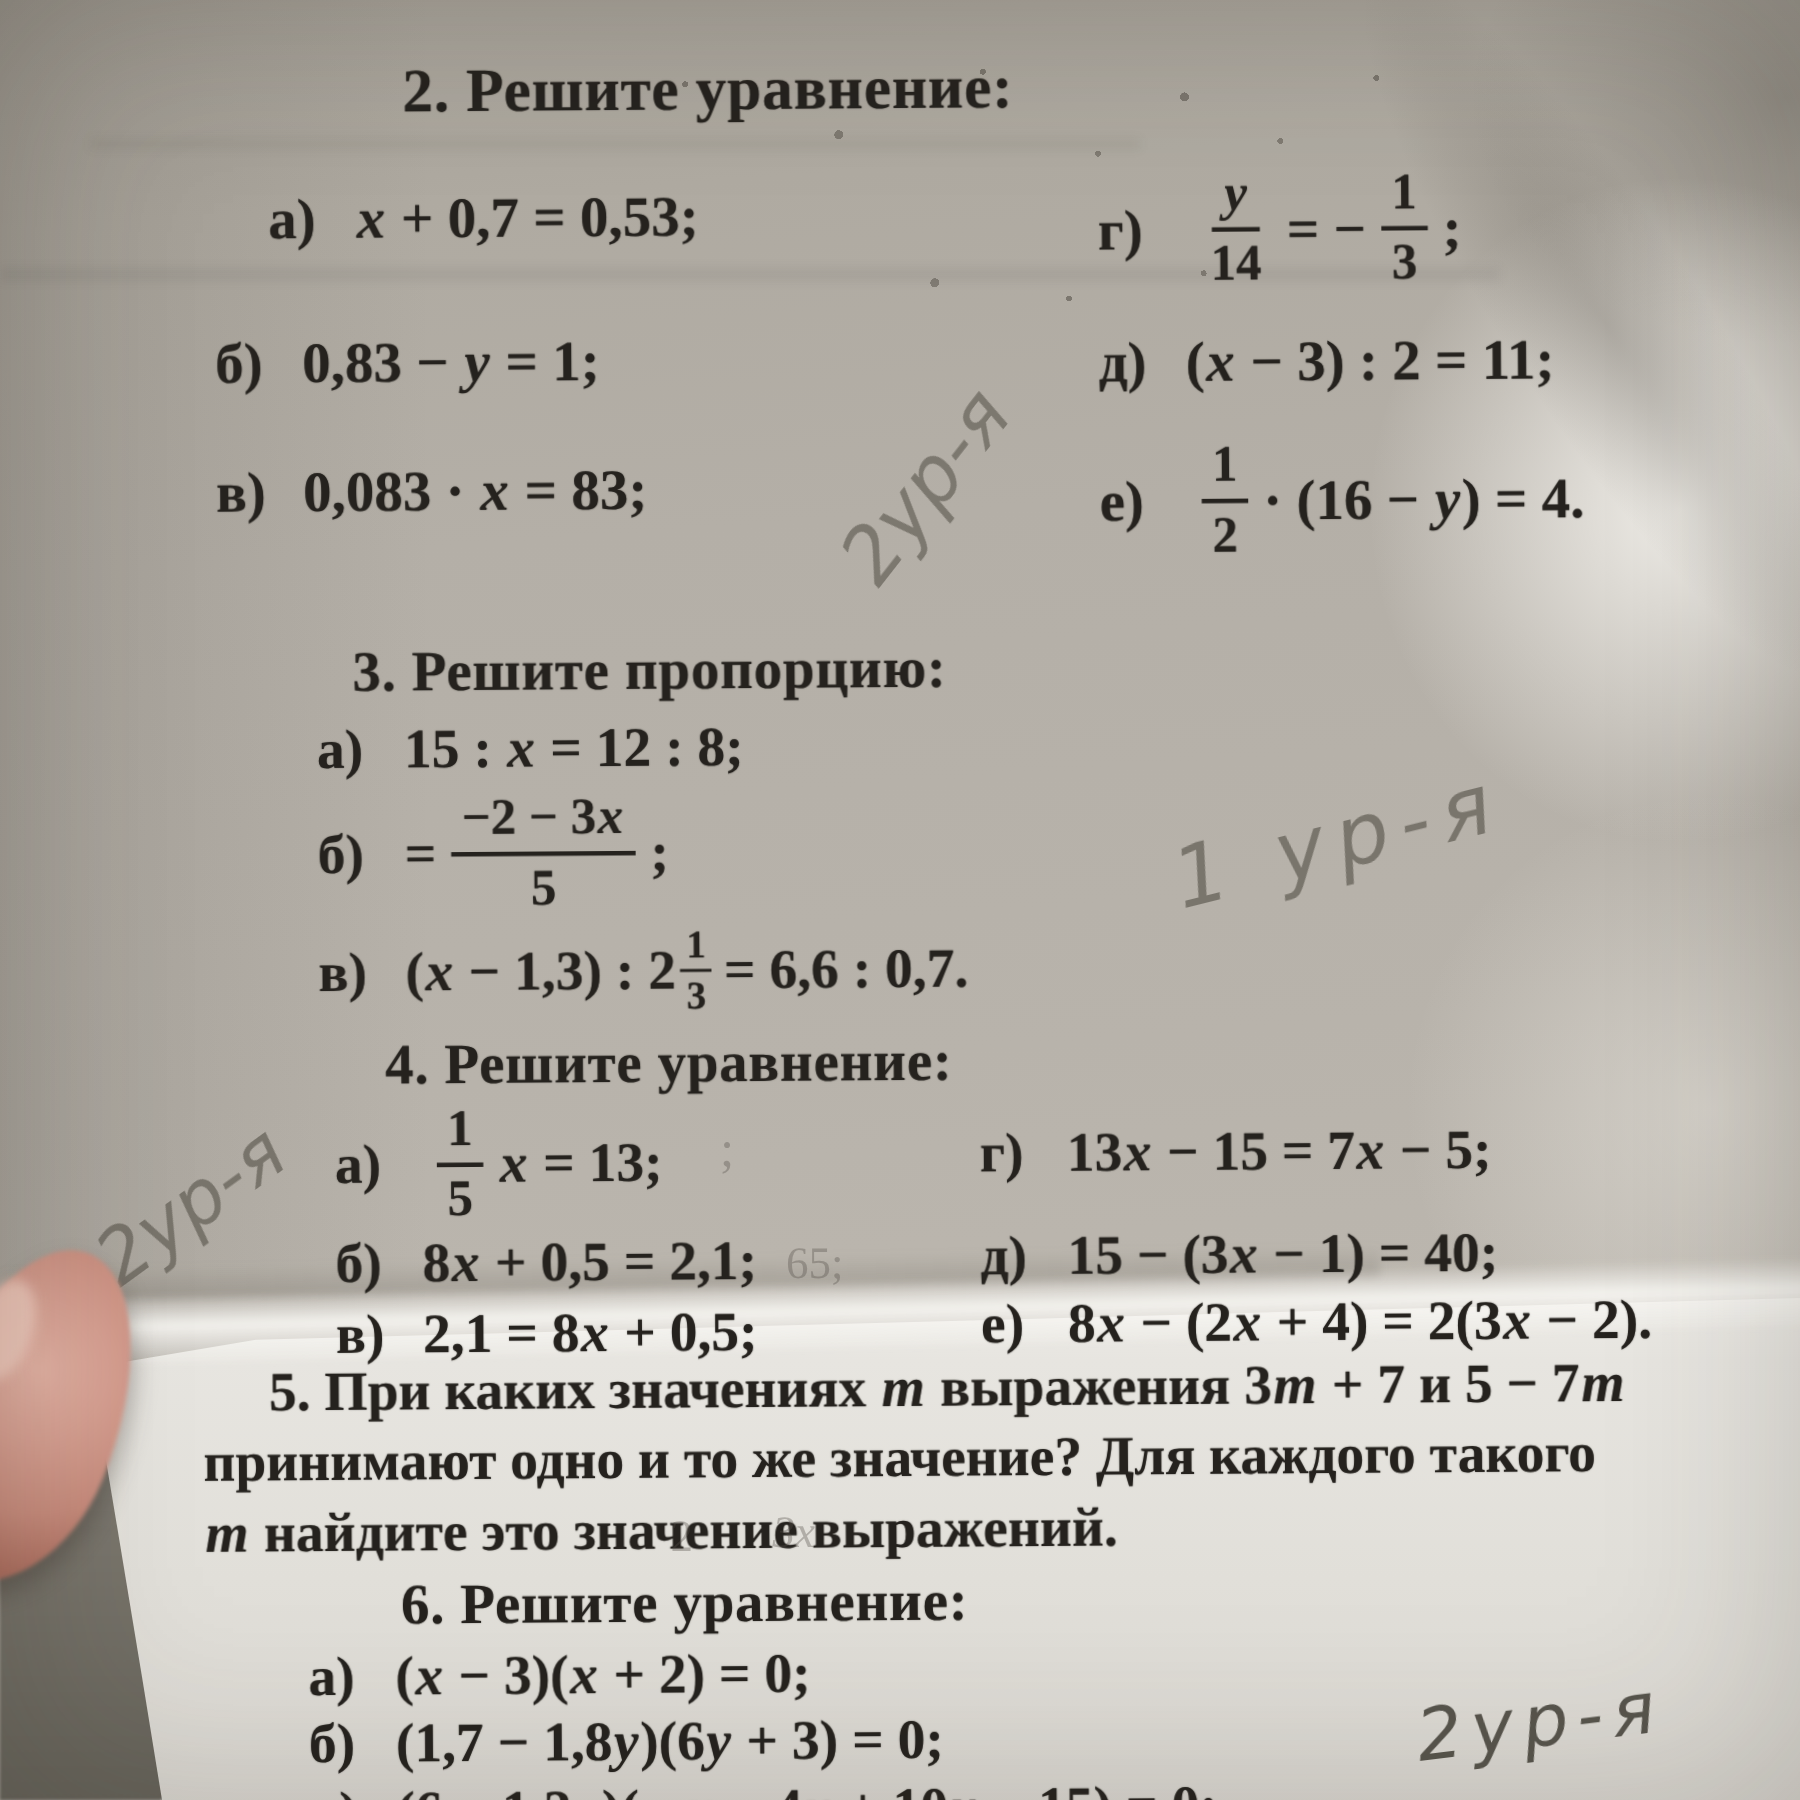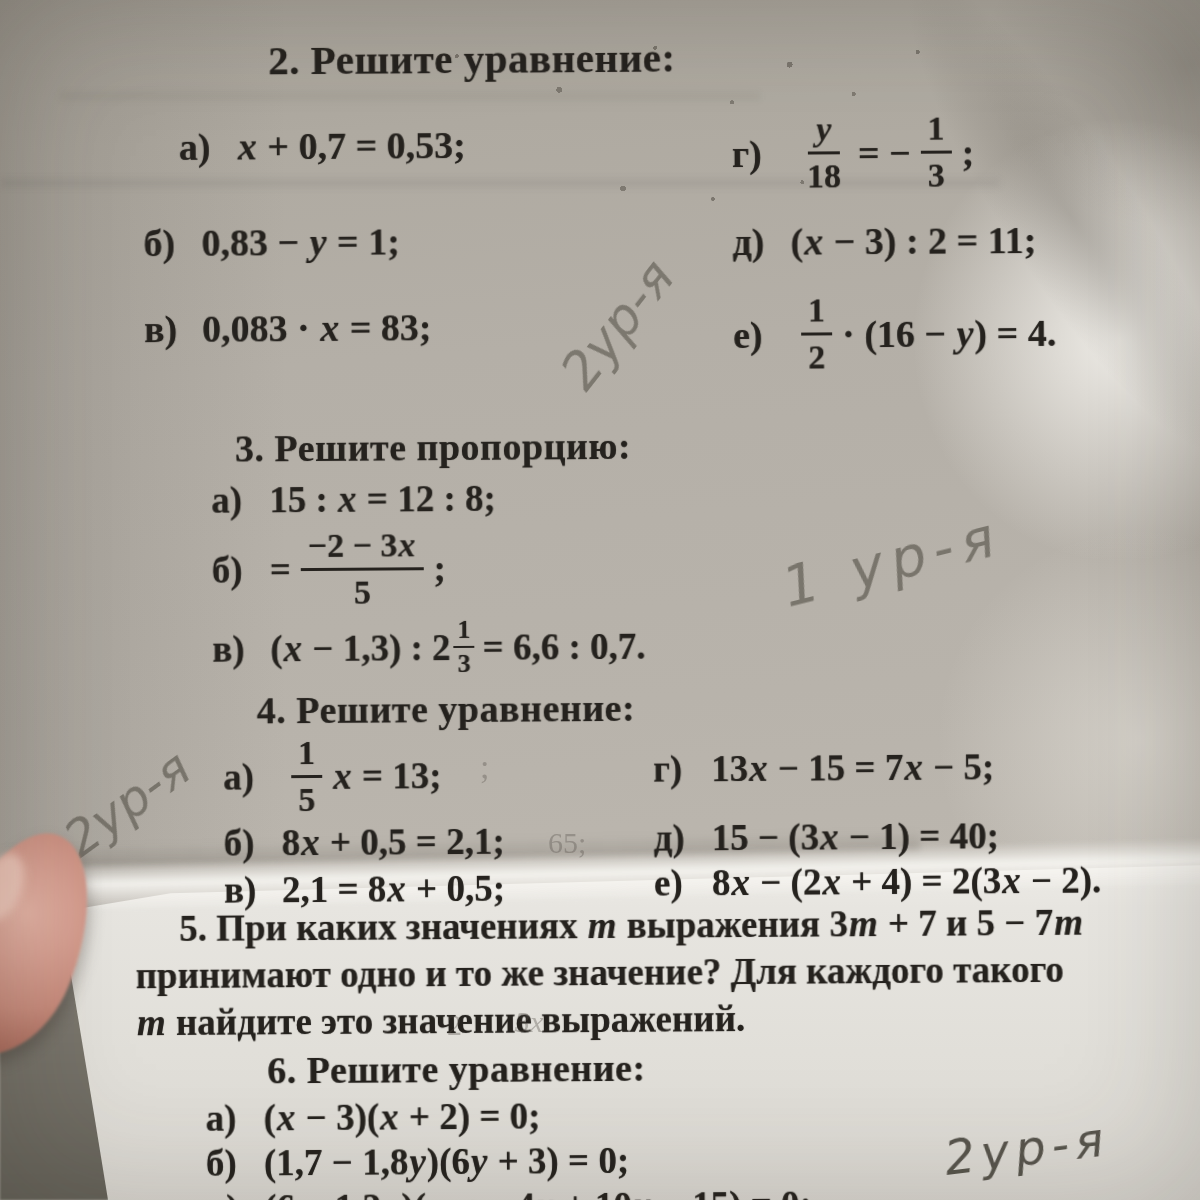--- a/index.html
+++ b/index.html
@@ -94,21 +94,21 @@
   .hw{position:absolute;font-family:"DejaVu Sans",sans-serif;font-style:italic;
     color:#6f6b62;white-space:nowrap;filter:blur(.4px);}
   #hw1{left:572px;top:352px;font-size:52px;transform:rotate(-52deg);transform-origin:left center;opacity:.8;}
   #hw2{left:780px;top:528px;font-size:56px;transform:rotate(-14deg);letter-spacing:8px;opacity:.85;}
   #hw3{left:70px;top:816px;font-size:50px;transform:rotate(-36deg);transform-origin:left center;opacity:.85;}
   #hw4{left:944px;top:1120px;font-size:48px;transform:rotate(-7deg);letter-spacing:6px;color:#514e46;opacity:.95;}
   .fm{position:absolute;font-family:"Liberation Serif",serif;color:rgba(82,78,71,.35);white-space:nowrap;}
   #fm1{left:447px;top:1008px;font-size:30px;}
   #fm2{left:515px;top:1005px;font-size:30px;font-style:italic;text-align:center;}
   #fm3{left:480px;top:748px;font-size:34px;}
-  #fm4{left:548px;top:826px;font-size:30px;}
+  #fm4{left:524px;top:826px;font-size:30px;}
 </style>
 </head>
 <body>
 
 <div id="photo">
 
   <div class="layer" id="bgGrad"></div>
   <div class="layer" id="shadeLeft"></div>
   <div class="layer" id="shadeTopRight"></div>
   <div class="layer" id="streak1"></div>
@@ -142,21 +142,21 @@
             <span class="tok">0,083 · <i class="v">x</i> = 83;</span>
           </span>
         </div>
       </div>
     <div class="abs grp" id="s2-right">
         <div class="row">
           <span class="lbl">г)</span>
           <span class="eq">
             <span class="frac">
               <span class="fnum"><i class="v">y</i></span>
-              <span class="fden">18</span>
+              <span class="fden">14</span>
             </span>
             <span class="tok">= −</span>
             <span class="frac">
               <span class="fnum">1</span>
               <span class="fden">3</span>
             </span>
             <span class="tok">;</span>
           </span>
         </div>
         <div class="row">

